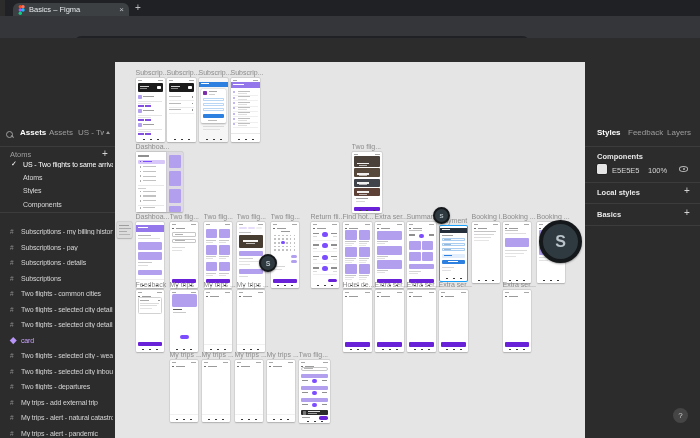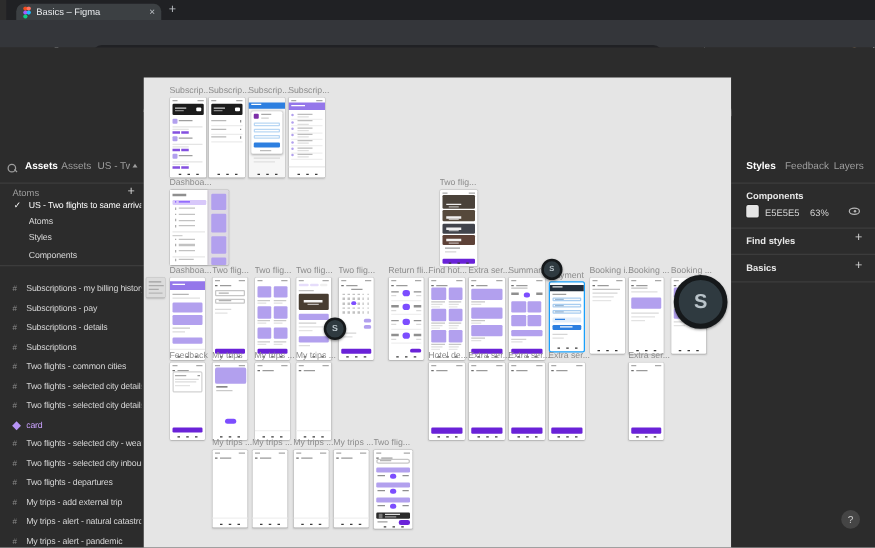--- a/index.html
+++ b/index.html
@@ -907,25 +907,25 @@
 
 <div class="abs" id="rightpanel">
   <span class="abs ptab-active" style="left:12px;top:66px;">Styles</span>
   <span class="abs ptab" style="left:43px;top:66px;">Feedback</span>
   <span class="abs ptab" style="left:82px;top:66px;">Layers</span>
   <div class="abs pdiv" style="left:0;top:84px;width:115px;"></div>
 
   <span class="abs sechead" style="left:12px;top:90px;">Components</span>
   <div class="abs" style="left:12px;top:102px;width:10px;height:10px;background:#E5E5E5;border-radius:1.5px;box-shadow:0 0 0 .5px rgba(0,0,0,.4);"></div>
   <span class="abs" style="left:27px;top:104px;font-size:7.5px;color:#d5d5d5;">E5E5E5</span>
-  <span class="abs" style="left:63px;top:104px;font-size:7.5px;color:#d5d5d5;">63%</span>
+  <span class="abs" style="left:63px;top:104px;font-size:7.5px;color:#d5d5d5;">100%</span>
   <div class="abs eye" style="left:94px;top:104px;"></div>
   <div class="abs pdiv" style="left:0;top:120px;width:115px;"></div>
 
-  <span class="abs sechead" style="left:12px;top:126px;">Find styles</span>
+  <span class="abs sechead" style="left:12px;top:126px;">Local styles</span>
   <span class="abs secplus" style="left:99px;top:124px;">+</span>
   <div class="abs pdiv" style="left:0;top:141px;width:115px;"></div>
 
   <span class="abs sechead" style="left:12px;top:148px;">Basics</span>
   <span class="abs secplus" style="left:99px;top:146px;">+</span>
   <div class="abs pdiv" style="left:0;top:163px;width:115px;"></div>
 
   <div class="abs" id="helpbtn">?</div>
 </div>
 

